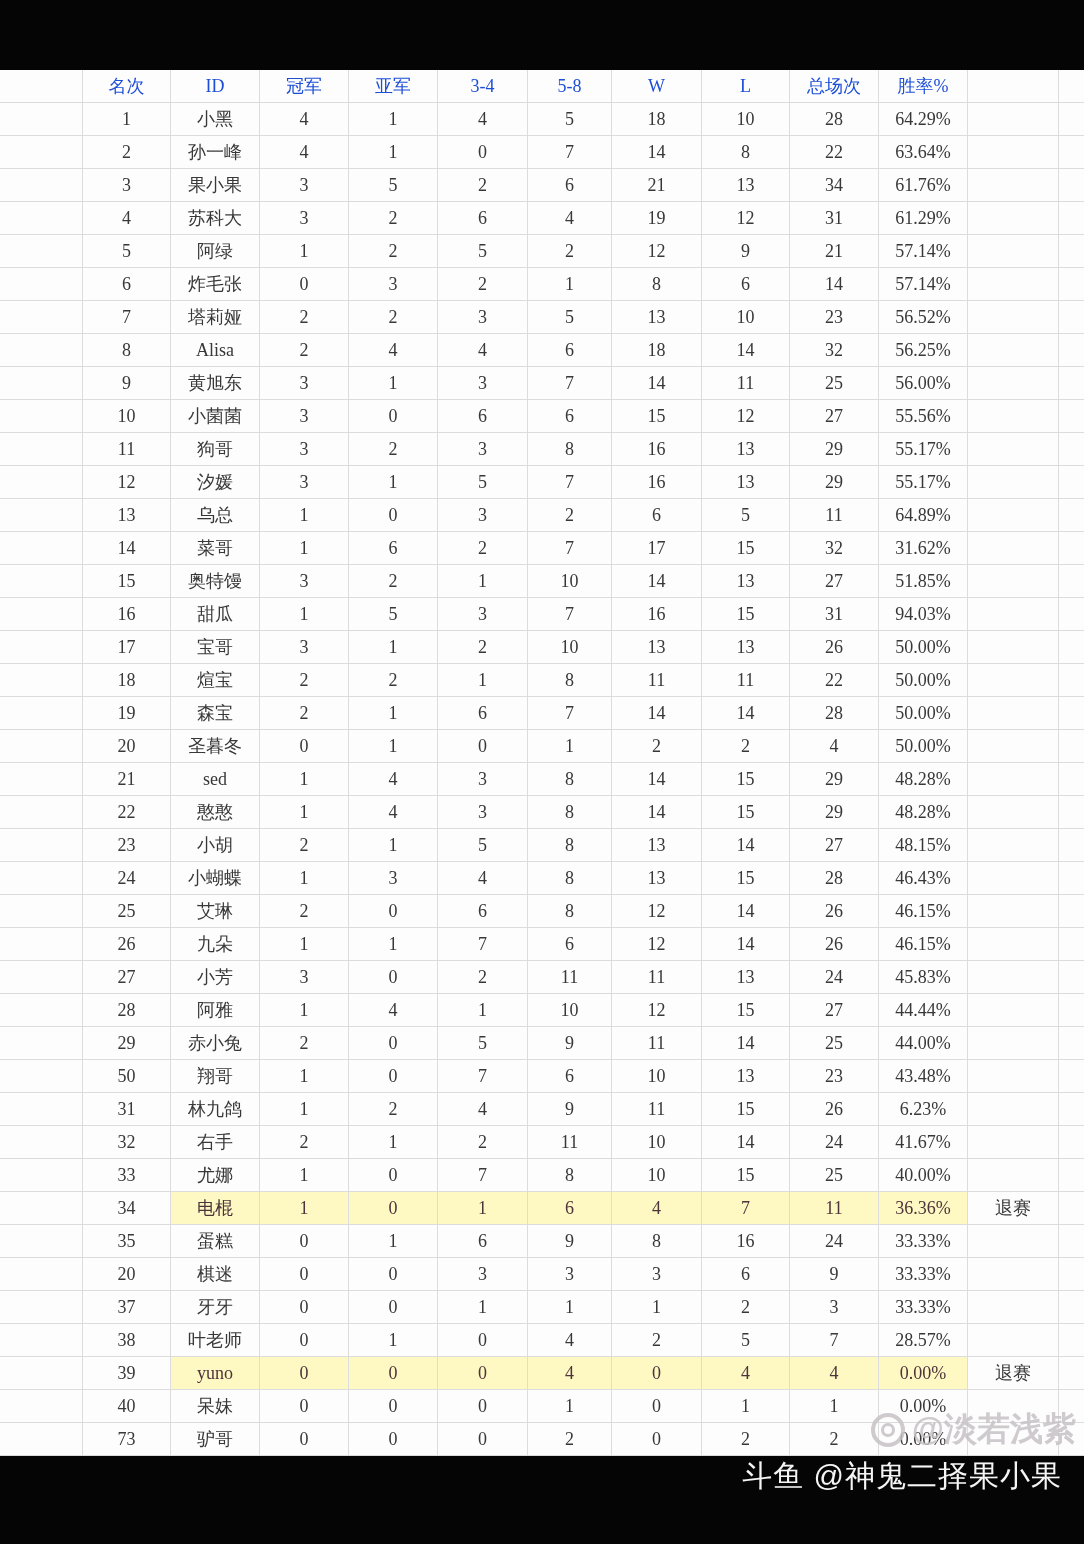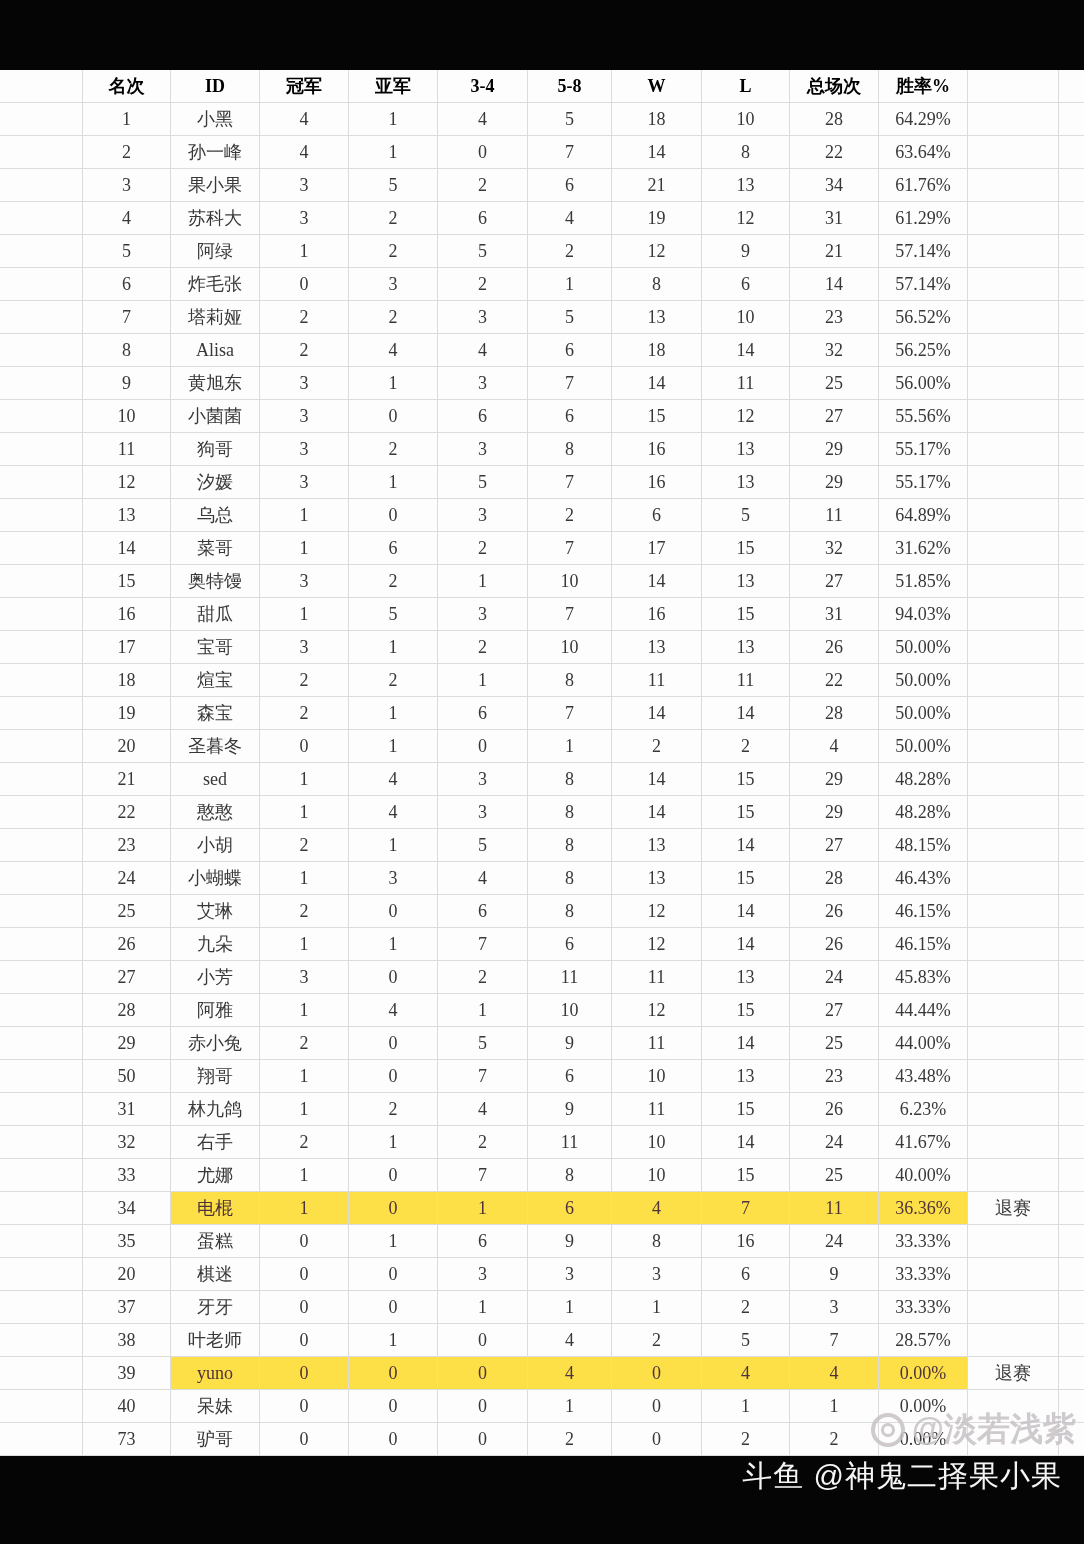--- a/index.html
+++ b/index.html
@@ -27,22 +27,22 @@
   }
   .cell{
     display:flex;align-items:center;justify-content:center;
     font-size:18px;
     border-bottom:1px solid #dcdcdc;
     box-sizing:border-box;
     white-space:nowrap;
     overflow:hidden;
   }
   .cell.vline{border-right:1px solid #dcdcdc;}
-  .cell.header{font-weight:bold;color:#000000;}
-  .cell.pink{background:#fde047;color:#4d333a;}
+  .cell.header{font-weight:normal;color:#1d4ed8;}
+  .cell.pink{background:#fef9c3;color:#4d333a;}
   .watermark{
     position:absolute;top:1407px;right:8px;
     display:flex;align-items:center;gap:7px;
     color:rgba(198,193,196,0.85);
     font-size:33px;font-weight:bold;
     font-family:"Liberation Sans","DejaVu Sans",sans-serif;
     pointer-events:none;
   }
   .wm-icon{
     width:26px;height:26px;

